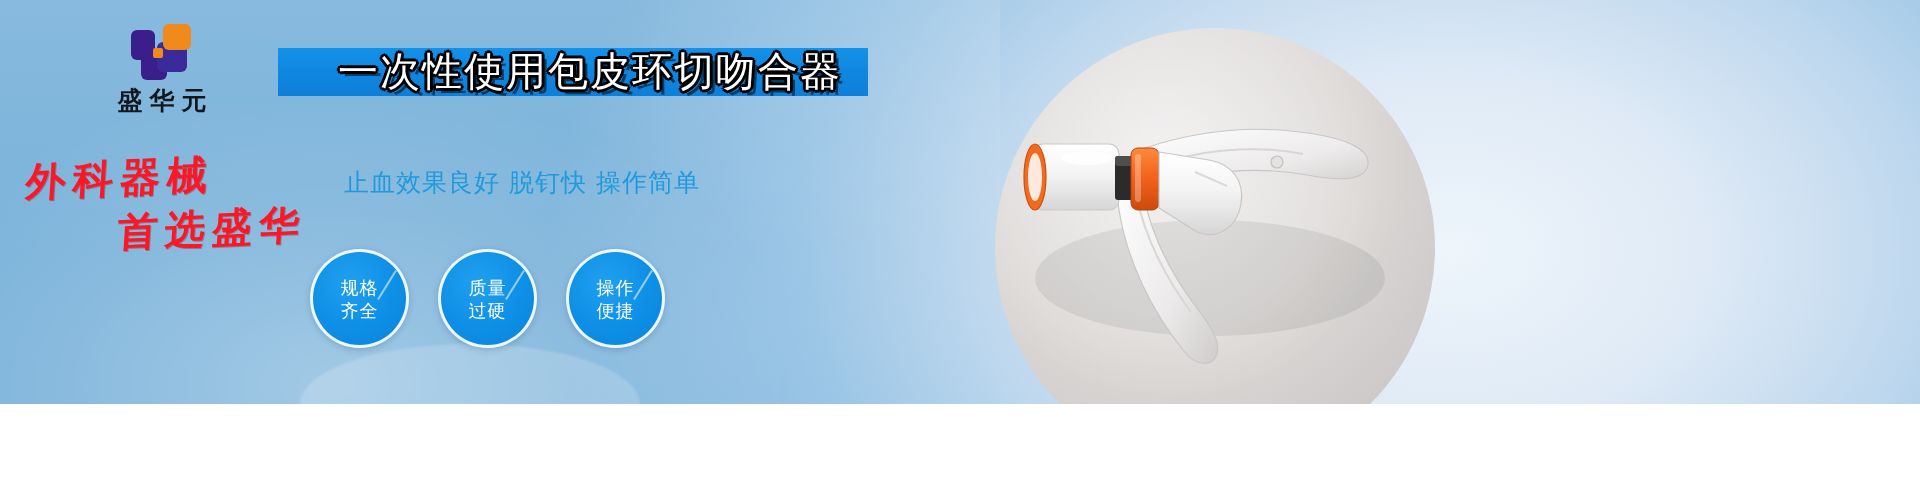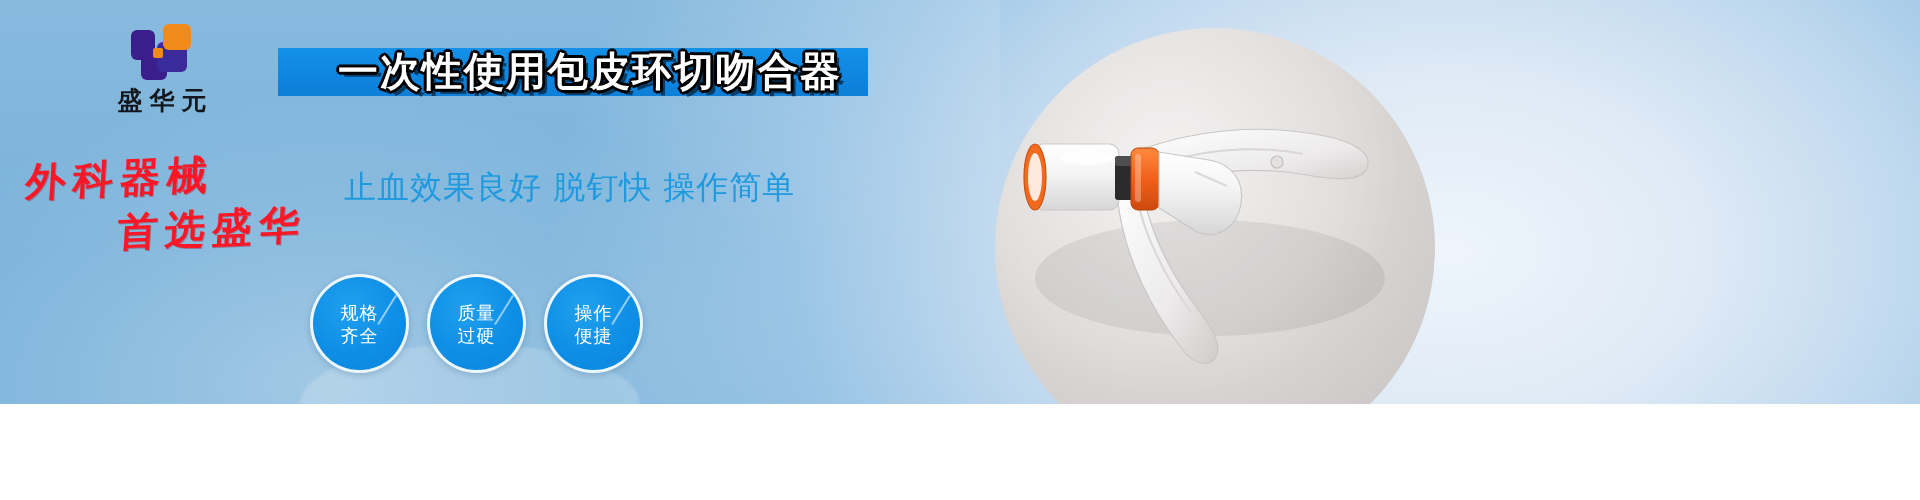--- a/index.html
+++ b/index.html
@@ -90,49 +90,49 @@
     width: 590px; height: 48px;
     background: linear-gradient(180deg, #1491e8 0%, #0f86e0 55%, #0d7fd8 100%);
   }
   #title-text {
     position: absolute;
     left: 290px; top: 44px;
     width: 600px;
     text-align: center;
     font-family: "DejaVu Sans", "Liberation Sans", sans-serif;
     font-size: 40px;
-    font-weight: 700;
+    font-weight: 400;
     letter-spacing: 2px;
     color: #ffffff;
     line-height: 54px;
     white-space: nowrap;
     text-shadow:
        3px 0 0 #000, -3px 0 0 #000, 0 3px 0 #000, 0 -3px 0 #000,
        2px 2px 0 #000, -2px 2px 0 #000, 2px -2px 0 #000, -2px -2px 0 #000,
        5px 5px 0 rgba(0,0,0,0.55);
   }
 
   
   #subtitle {
     position: absolute;
     left: 344px; top: 166px;
     font-family: "DejaVu Sans", "Liberation Sans", sans-serif;
-    font-size: 32px;
+    font-size: 25px;
     font-weight: 400;
     letter-spacing: 1px;
     color: #1f9ade;
     white-space: nowrap;
   }
 
   
   #circles {
     position: absolute;
-    left: 310px; top: 274px;
+    left: 310px; top: 249px;
     display: flex;
-    gap: 18px;
+    gap: 29px;
   }
   .circle {
     position: relative;
     width: 93px; height: 93px;
     border-radius: 50%;
     background: radial-gradient(circle at 40% 32%, #1fa0ee 0%, #0e8fe6 55%, #0b83db 100%);
     border: 3px solid rgba(255,255,255,0.92);
     box-shadow: 0 2px 6px rgba(20,60,100,0.22);
     display: flex;
     flex-direction: column;

